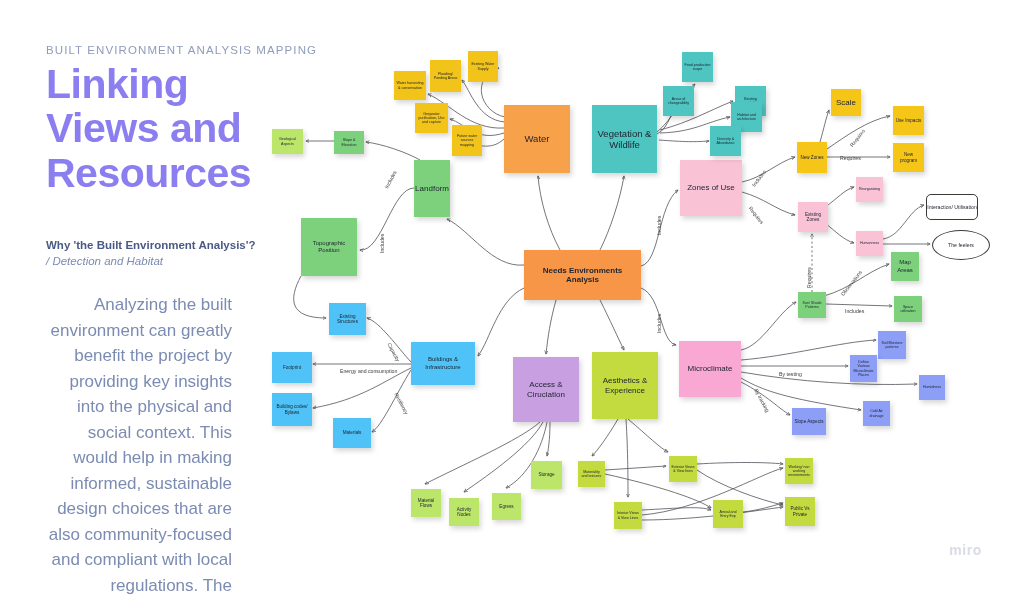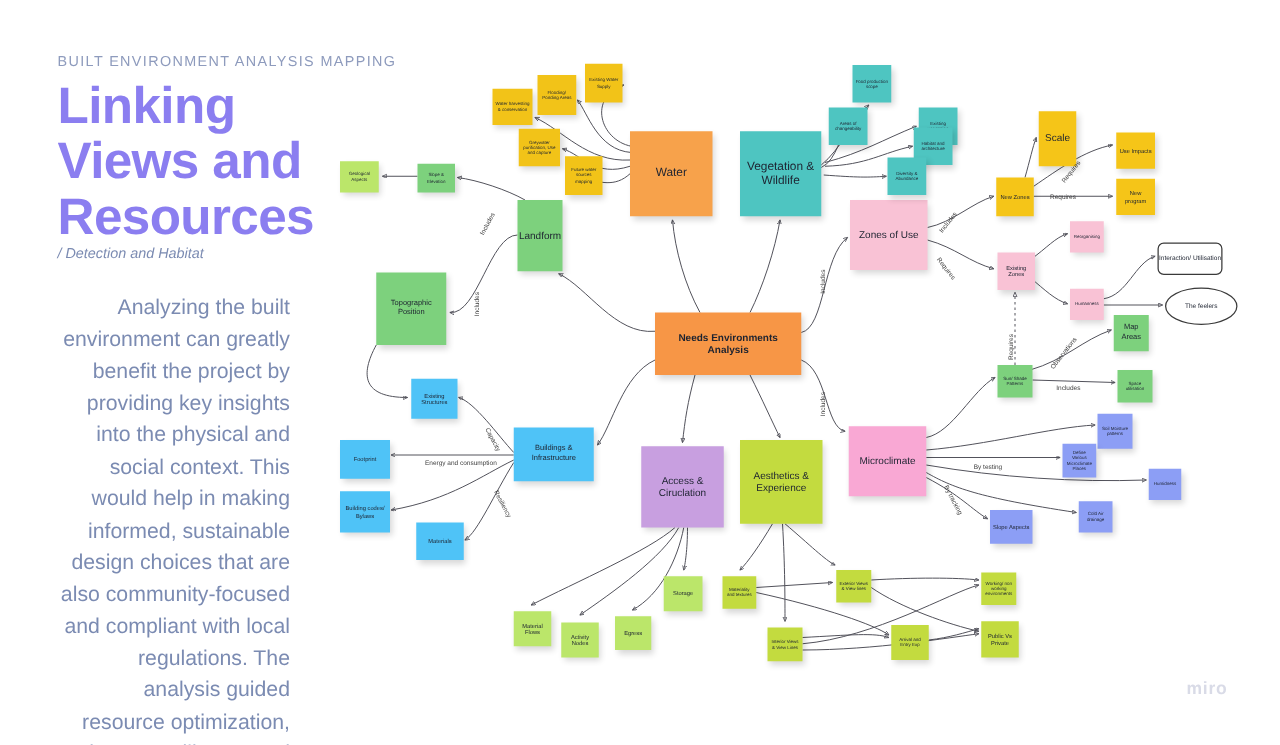--- a/index.html
+++ b/index.html
@@ -136,20 +136,21 @@
 
 <div id="canvas">
 
   <div id="left-panel">
     <div class="eyebrow">BUILT ENVIRONMENT ANALYSIS MAPPING</div>
     <h1 class="big-title">
       <span>Linking</span><br>
       <span>Views and</span><br>
       <span>Resources</span>
     </h1>
+    <div class="subhead">Why 'the Built Environment Analysis'?</div>
     <div class="subhead-italic">/ Detection and Habitat</div>
     <div class="bodytext">Analyzing the built environment can greatly benefit the project by providing key insights into the physical and social context. This would help in making informed, sustainable design choices that are also community-focused and compliant with local regulations. The analysis guided resource optimization, enhance resilience, and pave the way for effective use of modern technologies, ensuring the project's long-term success.</div>
   </div>
 
   <svg id="edges" viewBox="0 0 1024 596">
     <defs>
       <marker id="ah" markerWidth="5" markerHeight="5" refX="4.2" refY="2" orient="auto">
         <path d="M0,0 L4.4,2 L0,4 z" fill="#52525b" stroke="none"></path>
       </marker>
     </defs>
@@ -315,21 +316,21 @@
       </div>
       <div class="node xsmall" style="left: 272px; top: 352px; width: 40px; height: 31px; background: rgb(79, 195, 247);">
         <span>Footprint</span>
       </div>
       <div class="node xsmall" style="left: 272px; top: 393px; width: 40px; height: 33px; background: rgb(79, 195, 247);">
         <span>Building codes/ Bylaws</span>
       </div>
       <div class="node xsmall" style="left: 333px; top: 418px; width: 38px; height: 30px; background: rgb(79, 195, 247);">
         <span>Materials</span>
       </div>
-      <div class="node med" style="left: 831px; top: 89px; width: 30px; height: 44px; background: rgb(245, 197, 24);">
+      <div class="node med" style="left: 831px; top: 89px; width: 30px; height: 27px; background: rgb(245, 197, 24);">
         <span>Scale</span>
       </div>
       <div class="node xsmall" style="left: 797px; top: 142px; width: 30px; height: 31px; background: rgb(245, 197, 24);">
         <span>New Zones</span>
       </div>
       <div class="node xsmall" style="left: 893px; top: 106px; width: 31px; height: 29px; background: rgb(245, 197, 24);">
         <span>Use Impacts</span>
       </div>
       <div class="node xsmall" style="left: 893px; top: 143px; width: 31px; height: 29px; background: rgb(245, 197, 24);">
         <span>New program</span>

